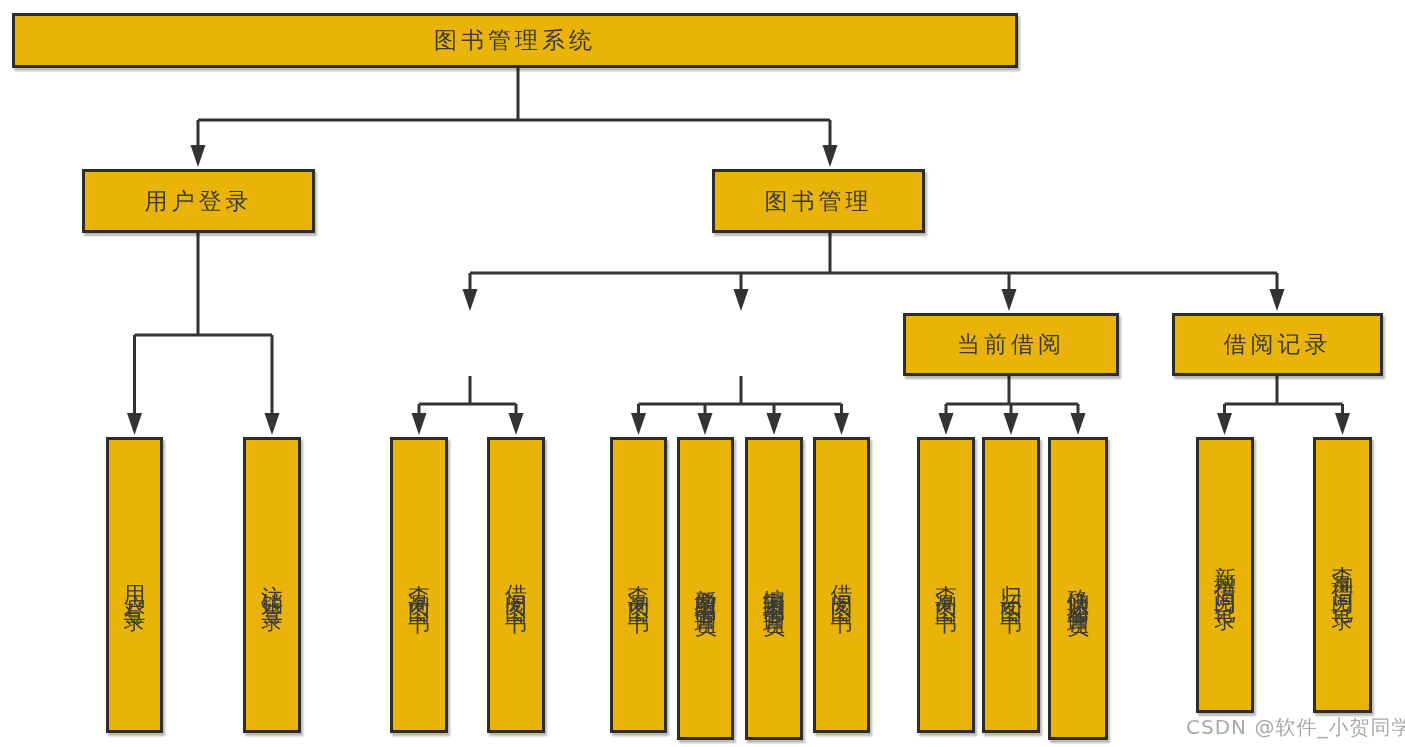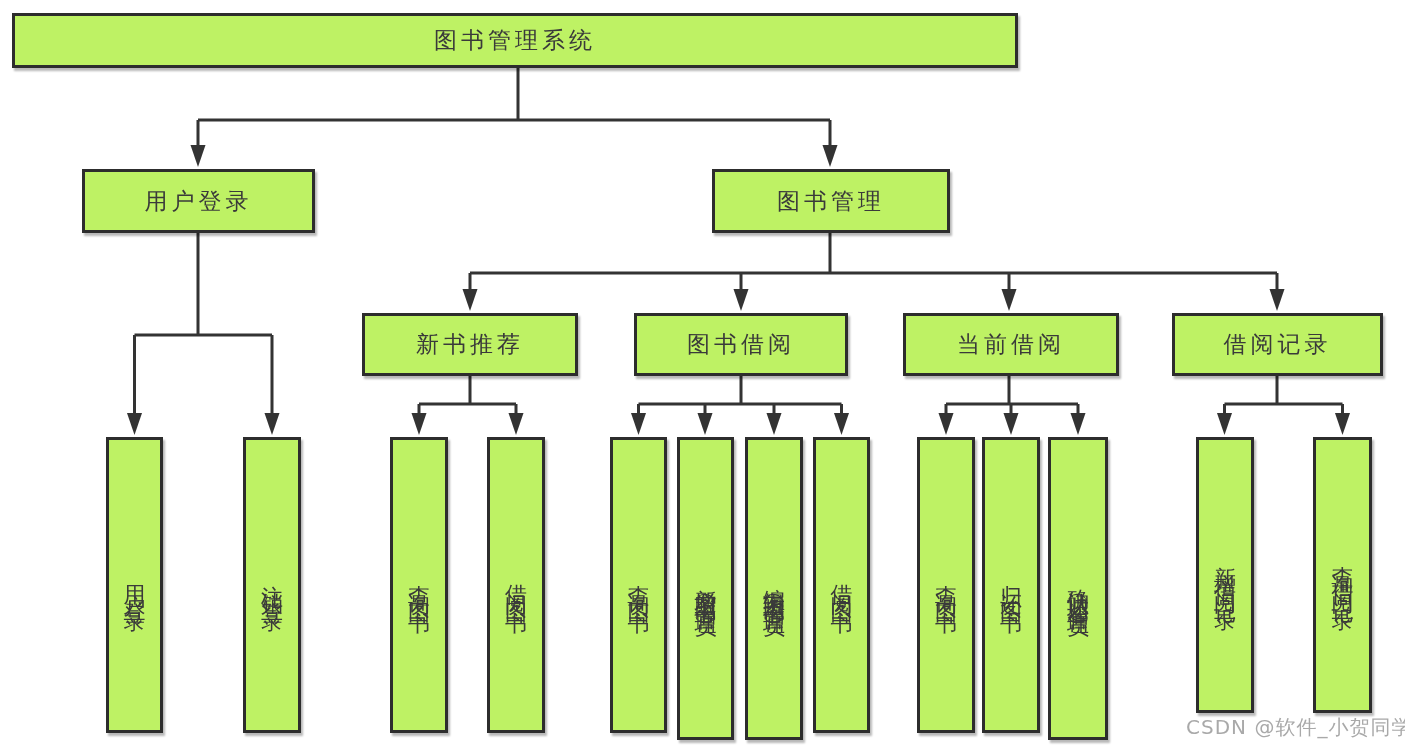--- a/index.html
+++ b/index.html
@@ -2,21 +2,21 @@
 <html><head>
 <meta charset="utf-8">
 <style>
   html,body{margin:0;padding:0;background:#fff;}
   .canvas{
     position:relative;width:1405px;height:747px;background:#ffffff;
     font-family:"DejaVu Sans",sans-serif;overflow:hidden;
   }
   .connectors{position:absolute;left:0;top:0;z-index:1;}
   .box{
-    position:absolute;z-index:2;background:#bef264;
+    position:absolute;z-index:2;background:#eab308;
     border:3px solid #2d2d2d;box-sizing:border-box;
     display:flex;align-items:center;justify-content:center;
     color:#3a3a3a;box-shadow:2px 3px 2px rgba(0,0,0,0.28);
   }
   .h{font-size:23px;letter-spacing:4px;white-space:nowrap;}
   .v{font-size:22px;}
   .v span{
     writing-mode:vertical-rl;text-orientation:mixed;
     letter-spacing:9px;line-height:1;white-space:nowrap;
   }
@@ -72,30 +72,24 @@
     </g>
   </svg>
 
   <div class="box h" style="left:12px;top:13px;width:1006px;height:55px">
     <span>图书管理系统</span>
   </div>
 
   <div class="box h" style="left:82px;top:169px;width:233px;height:64px">
     <span>用户登录</span>
   </div>
-  <div class="box h" style="left:712px;top:169px;width:238px;height:64px">
+  <div class="box h" style="left:712px;top:169px;width:213px;height:64px">
     <span>图书管理</span>
   </div>
 
-  <div class="box h" style="left:362px;top:313px;width:216px;height:63px">
-    <span>新书推荐</span>
-  </div>
-  <div class="box h" style="left:634px;top:313px;width:214px;height:63px">
-    <span>图书借阅</span>
-  </div>
   <div class="box h" style="left:903px;top:313px;width:216px;height:63px">
     <span>当前借阅</span>
   </div>
   <div class="box h" style="left:1172px;top:313px;width:211px;height:63px">
     <span>借阅记录</span>
   </div>
 
   <div class="box v" style="left:106px;top:437px;width:57px;height:296px">
     <span>用户登录</span>
   </div>

